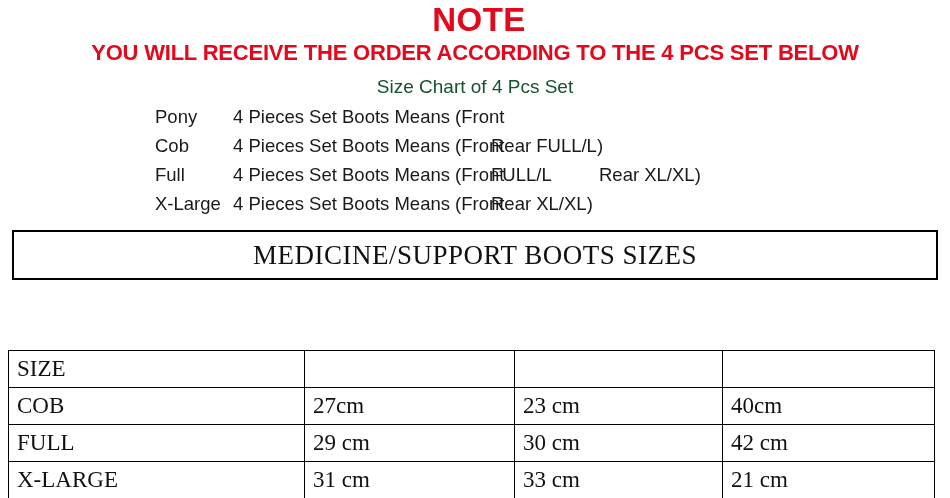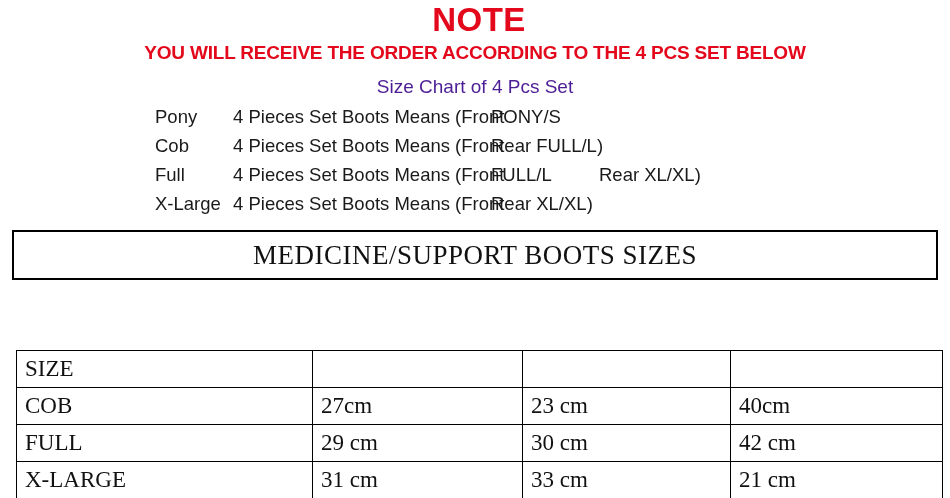--- a/index.html
+++ b/index.html
@@ -27,31 +27,31 @@
     font-size: 33px;
     line-height: 36px;
     letter-spacing: 0.5px;
     margin-top: 2px;
     padding-left: 8px;
   }
   .note-sub {
     text-align: center;
     color: #e3081b;
     font-weight: bold;
-    font-size: 19px;
+    font-size: 22px;
     line-height: 30px;
     letter-spacing: -0.2px;
     white-space: nowrap;
   }
   .sizechart-title {
     text-align: center;
     font-size: 19px;
     line-height: 26px;
     margin-top: 6px;
-    color: #4c1d95;
+    color: #14532d;
   }
   .set-list {
     margin: 2px auto 0 auto;
     width: 640px;
   }
   .set-row {
     display: flex;
     font-size: 18.5px;
     line-height: 29px;
     color: #1a1a1a;
@@ -83,21 +83,21 @@
   .banner-text {
     font-family: "Liberation Serif", serif;
     font-size: 27px;
     letter-spacing: 0.5px;
     color: #111111;
   }
   .spacer {
     height: 62px;
   }
   .sizes-table {
-    margin: 0 16px;
+    margin: 0 8px;
     border-collapse: collapse;
     width: 926px;
     table-layout: fixed;
     border-radius: 30px;
   }
   .sizes-table td {
     border: 1.5px solid #000000;
     height: 36px;
     padding: 0 8px;
     font-family: "Liberation Serif", serif;
@@ -117,21 +117,20 @@
 
   <div class="note-title">NOTE</div>
   <div class="note-sub">YOU WILL RECEIVE THE ORDER ACCORDING TO THE 4 PCS SET BELOW</div>
 
   <div class="sizechart-title">Size Chart of 4 Pcs Set</div>
 
   <div class="set-list">
     <div class="set-row">
       <span class="col-size">Pony</span>
       <span class="col-means">4 Pieces Set Boots Means (Front</span>
-      <span class="col-front">PONY/S</span>
     </div>
     <div class="set-row">
       <span class="col-size">Cob</span>
       <span class="col-means">4 Pieces Set Boots Means (Front</span>
       <span class="col-rear">Rear FULL/L)</span>
     </div>
     <div class="set-row">
       <span class="col-size">Full</span>
       <span class="col-means">4 Pieces Set Boots Means (Front</span>
       <span class="col-front">FULL/L</span>

